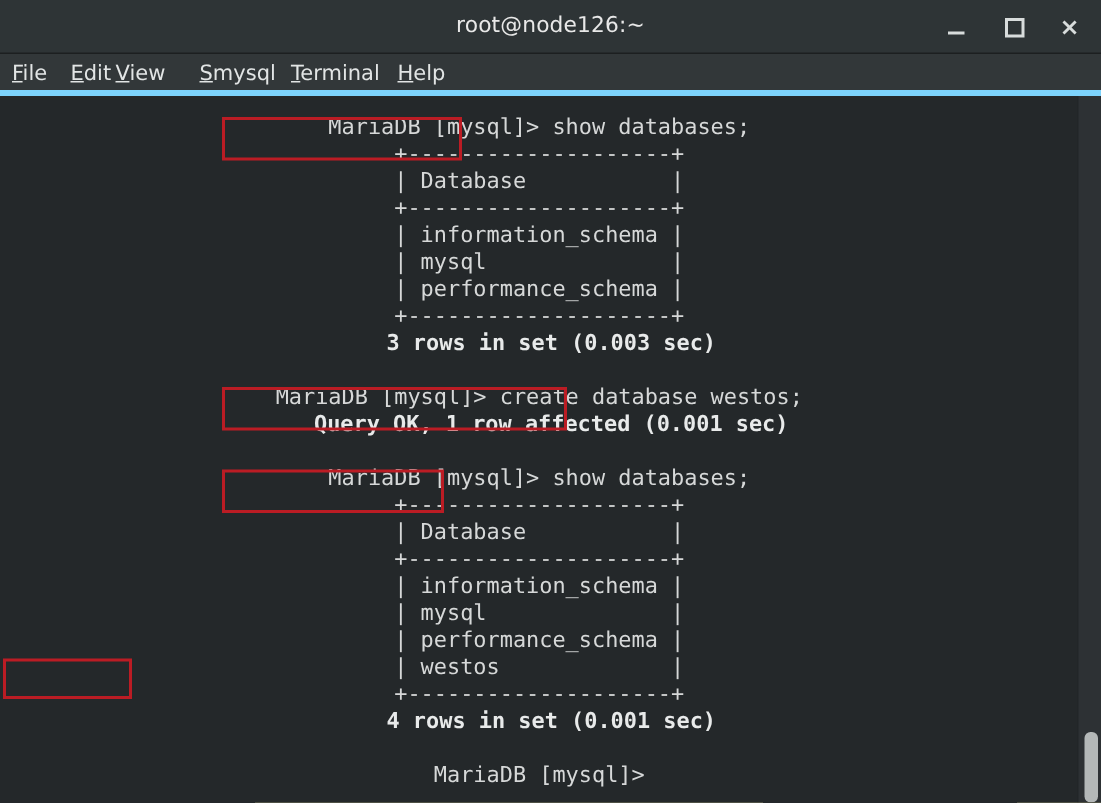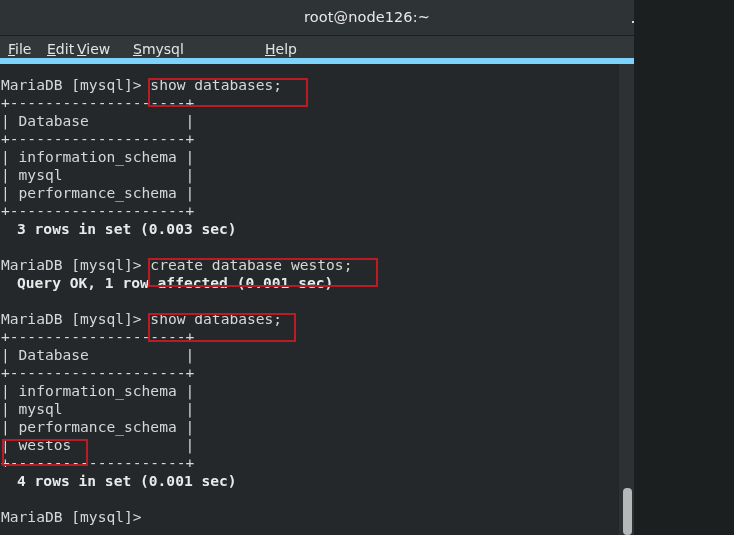--- a/index.html
+++ b/index.html
@@ -5,21 +5,21 @@
   html, body {
     margin: 0;
     padding: 0;
     background: #1c1f20;
   }
   body {
     font-family: "DejaVu Sans", sans-serif;
   }
   #window {
     position: relative;
-    width: 634px;
+    width: 734px;
     height: 535px;
     overflow: hidden;
     background: #fef9c3;
   }
 
   
   #titlebar {
     position: absolute;
     left: 0; top: 0;
     width: 734px; height: 36px;
@@ -73,21 +73,21 @@
     color: #d8dcdc;
     font-family: "DejaVu Sans", sans-serif;
   }
 
   
   #menubar {
     position: absolute;
     left: 0; top: 36px;
     width: 734px; height: 28px;
     background: #323739;
-    border-bottom: 6px solid #7dd3fc;
+    border-bottom: 4px solid #7dd3fc;
     box-sizing: border-box;
   }
   .menu-item {
     position: absolute;
     top: 0;
     height: 27px;
     line-height: 27px;
     color: #e2e5e5;
     font-size: 14px;
     font-family: "DejaVu Sans", sans-serif;
@@ -107,20 +107,21 @@
   #screen {
     position: absolute;
     left: 0; top: 12px;
     width: 718px;
     font-family: "DejaVu Sans Mono", monospace;
     font-size: 14.6px;
     line-height: 18px;
     color: #d6d8d8;
     white-space: pre;
     letter-spacing: 0px;
+    text-align: center;
   }
   #screen .ln {
     display: block;
     height: 18px;
     padding-left: 1px;
   }
   #screen .b { font-weight: bold; color: #e8eaea; margin-left: 16px; }
 
   
   .redbox {
@@ -164,20 +165,21 @@
     <div class="winbtn" id="btn-close">
       <span class="glyph">×</span>
     </div>
   </div>
 
   <div id="menubar">
     <div class="menu-item" style="left:8px"><span class="mn">F</span><span>ile</span></div>
     <div class="menu-item" style="left:47px"><span class="mn">E</span><span>dit</span></div>
     <div class="menu-item" style="left:77px"><span class="mn">V</span><span>iew</span></div>
     <div class="menu-item" style="left:133px"><span class="mn">S</span><span>mysql</span></div>
+    <div class="menu-item" style="left:194px"><span class="mn">T</span><span>erminal</span></div>
     <div class="menu-item" style="left:265px"><span class="mn">H</span><span>elp</span></div>
   </div>
 
   <div id="terminal">
     <div id="screen"><span class="ln">MariaDB [mysql]&gt; show databases;</span><span class="ln">+--------------------+</span><span class="ln">| Database           |</span><span class="ln">+--------------------+</span><span class="ln">| information_schema |</span><span class="ln">| mysql              |</span><span class="ln">| performance_schema |</span><span class="ln">+--------------------+</span><span class="ln b">3 rows in set (0.003 sec)</span><span class="ln"></span><span class="ln">MariaDB [mysql]&gt; create database westos;</span><span class="ln b">Query OK, 1 row affected (0.001 sec)</span><span class="ln"></span><span class="ln">MariaDB [mysql]&gt; show databases;</span><span class="ln">+--------------------+</span><span class="ln">| Database           |</span><span class="ln">+--------------------+</span><span class="ln">| information_schema |</span><span class="ln">| mysql              |</span><span class="ln">| performance_schema |</span><span class="ln">| westos             |</span><span class="ln">+--------------------+</span><span class="ln b">4 rows in set (0.001 sec)</span><span class="ln"></span><span class="ln">MariaDB [mysql]&gt;</span></div>
     <div id="annotation-layer">
         <div class="redbox" style="left: 148px; top: 14px; width: 160px; height: 29px; border-color: rgb(187, 28, 36);"></div>
         <div class="redbox" style="left: 148px; top: 194px; width: 230px; height: 29px; border-color: rgb(187, 28, 36);"></div>
         <div class="redbox" style="left: 148px; top: 249px; width: 148px; height: 29px; border-color: rgb(187, 28, 36);"></div>
         <div class="redbox" style="left: 2px; top: 375px; width: 86px; height: 27px; border-color: rgb(187, 28, 36);"></div>

